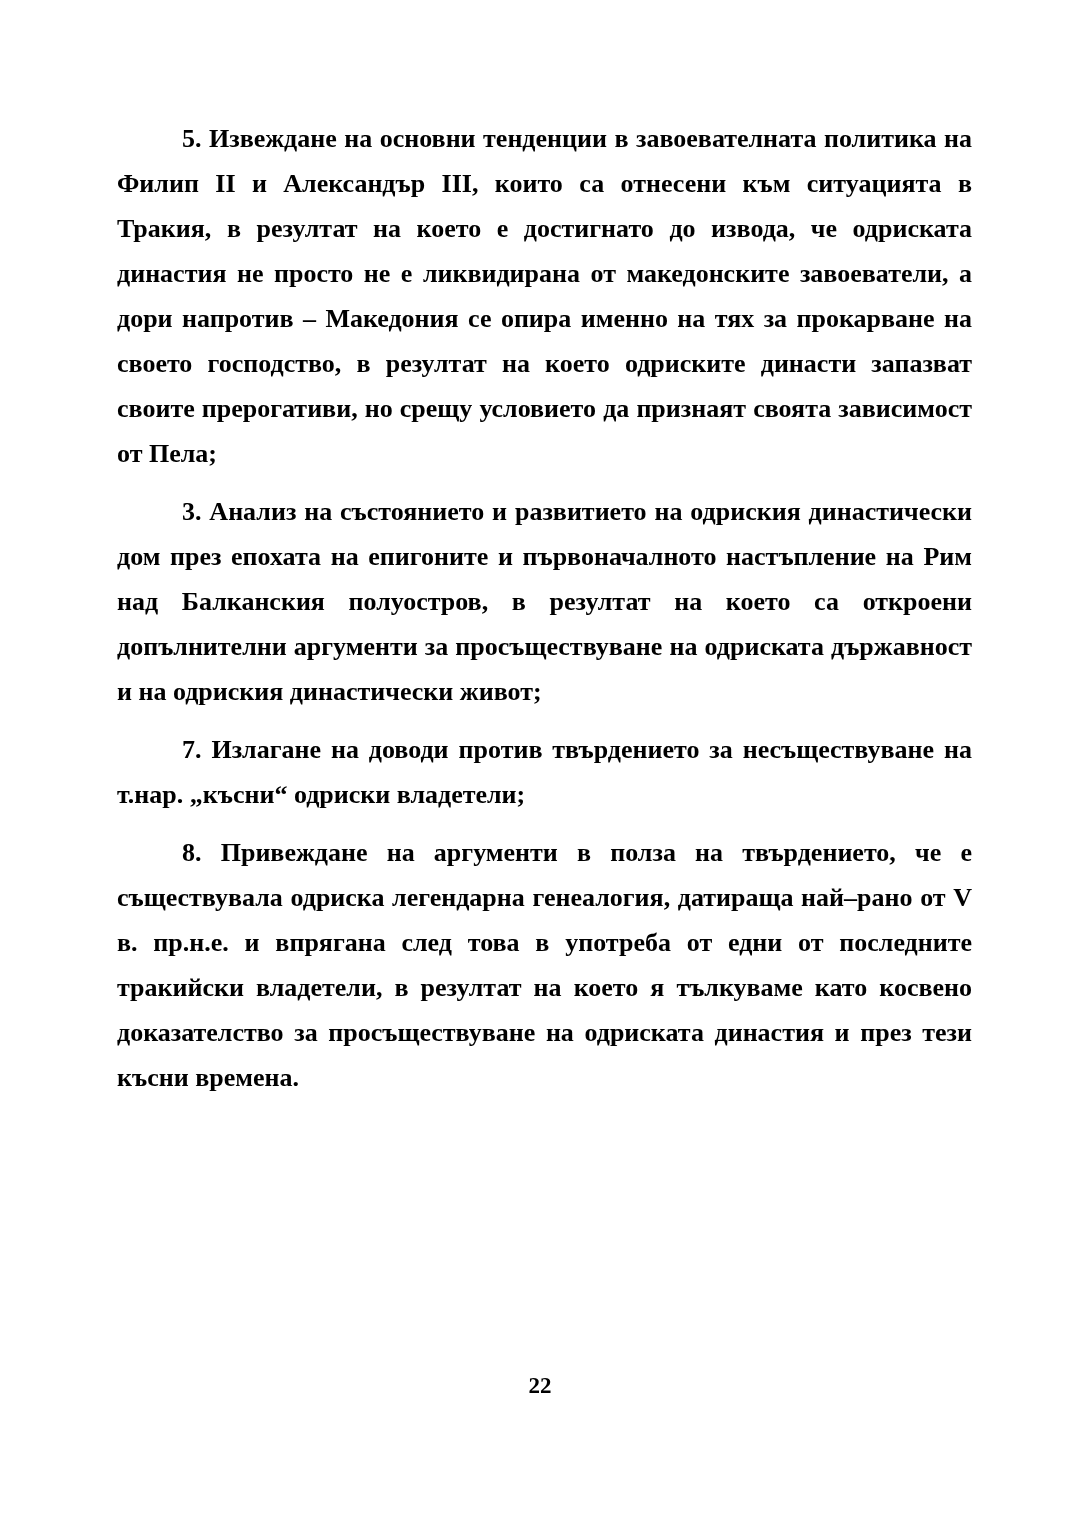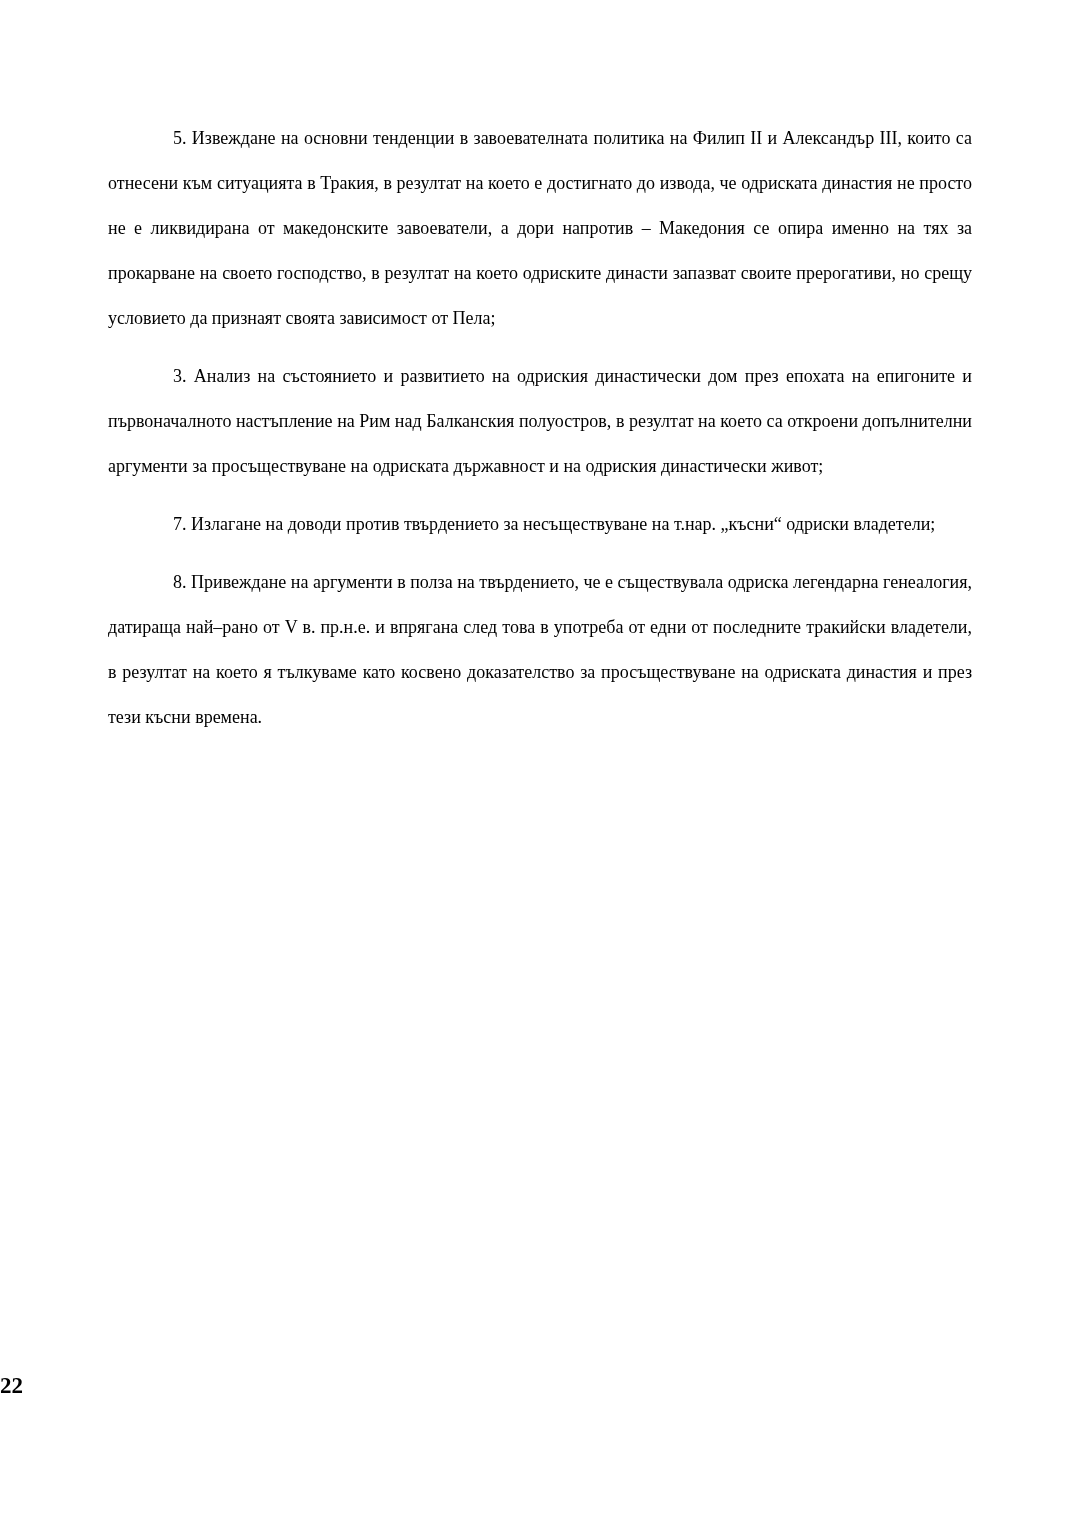--- a/index.html
+++ b/index.html
@@ -16,36 +16,38 @@
     font-family: "Liberation Serif", "DejaVu Serif", serif;
     overflow: hidden;
   }
   .content {
     position: absolute;
     left: 108px;
     top: 116px;
     width: 864px;
   }
   .para {
-    margin: 0 0 13px 0;
+    margin: 0 0 13px 9px;
     padding: 0;
-    font-size: 18px;
+    font-size: 26px;
     line-height: 45px;
     text-align: justify;
     text-indent: 65px;
     color: #000000;
+    font-weight: bold;
   }
   .para:last-child {
     margin-bottom: 0;
   }
   .footer {
     position: absolute;
     left: 0;
     top: 1363px;
     width: 100%;
+    text-align: center;
   }
   .pagenum {
     font-size: 23px;
     line-height: 45px;
     font-weight: bold;
     color: #000000;
   }
 </style>
 </head>
 <body>

